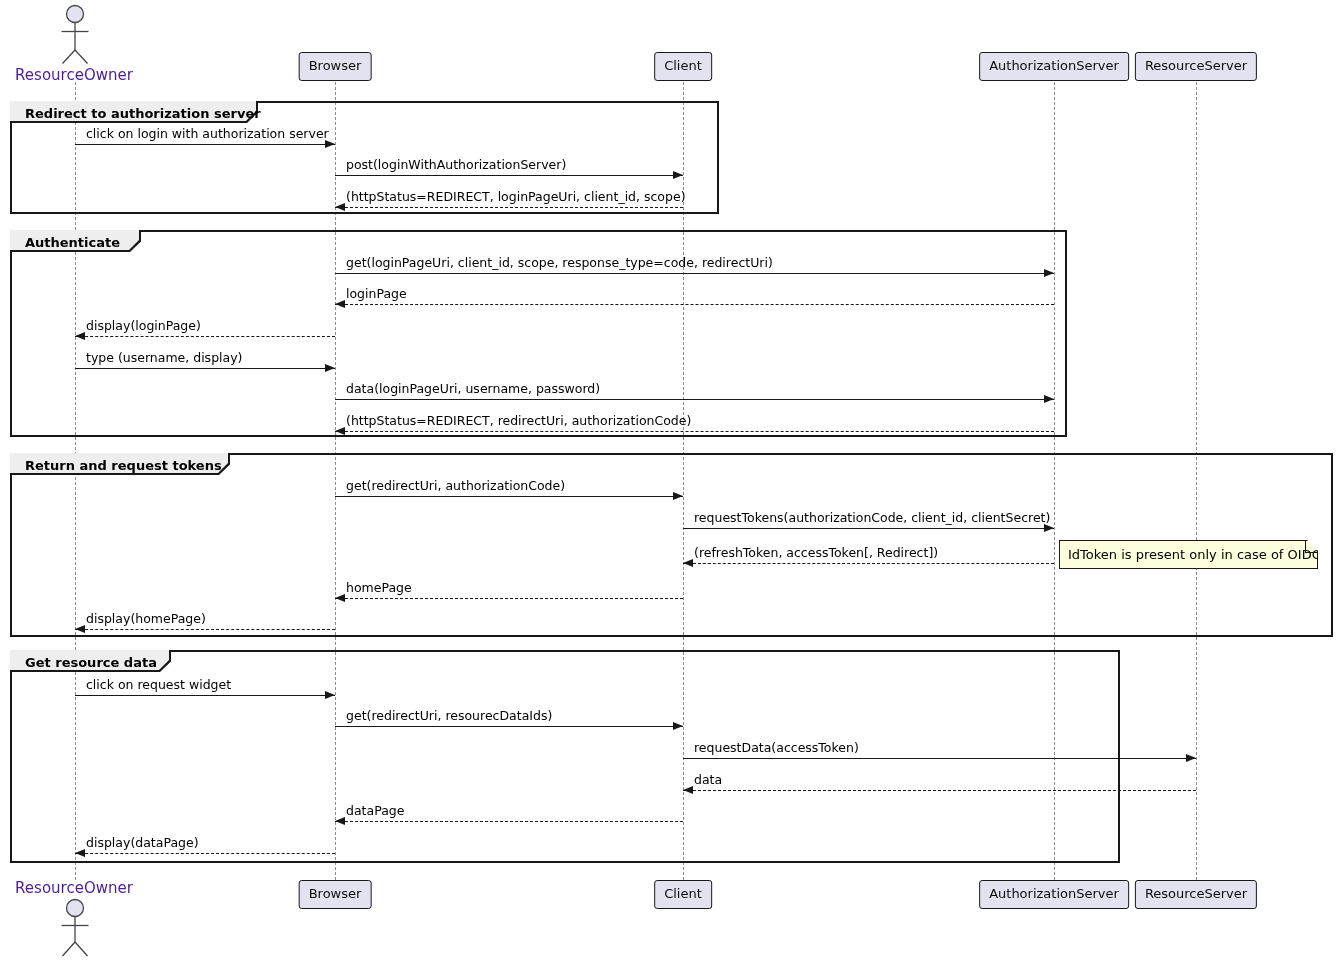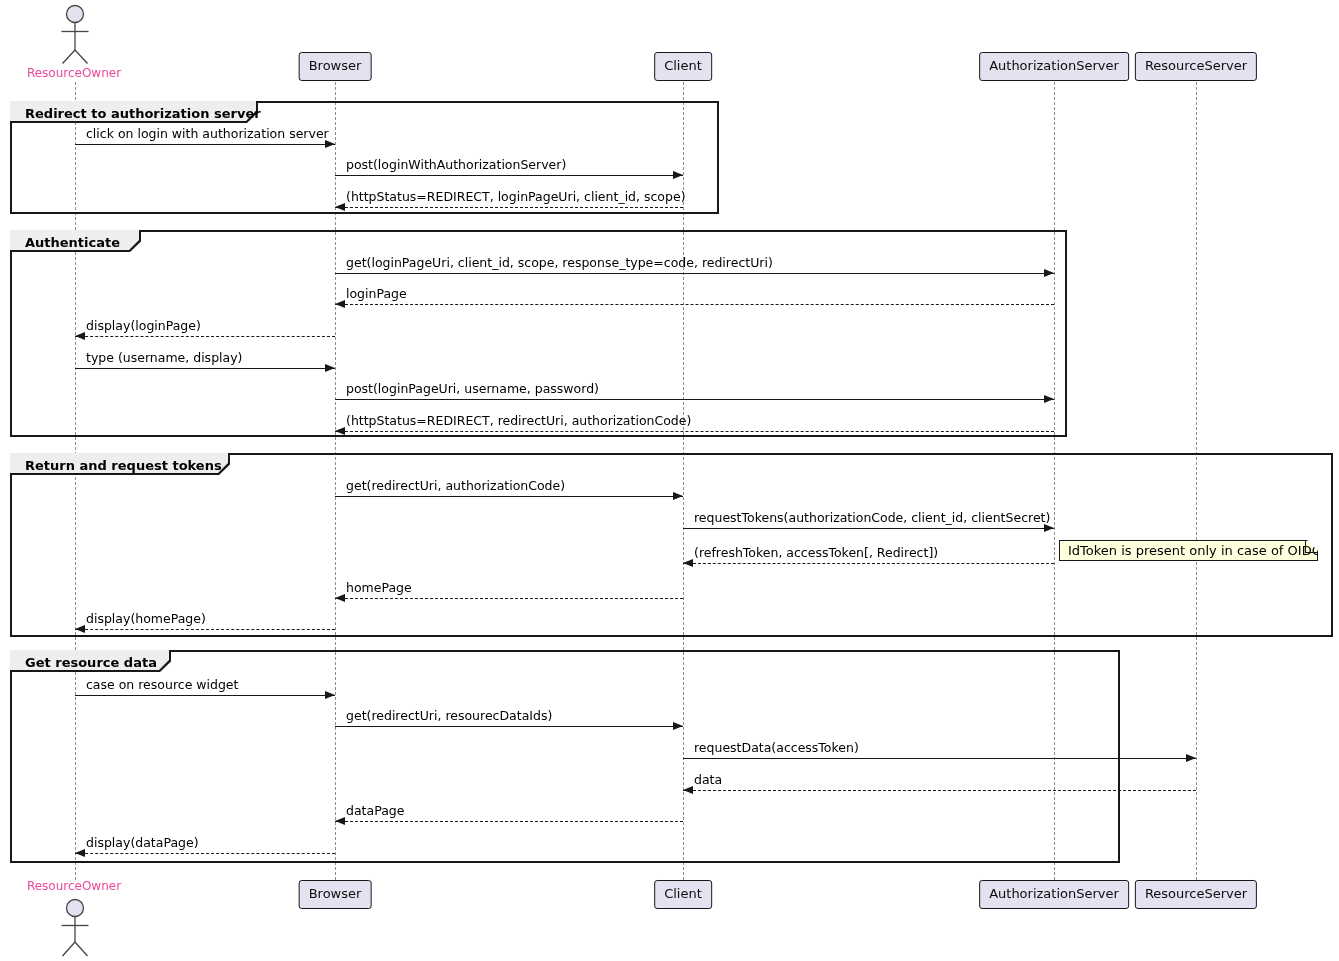--- a/index.html
+++ b/index.html
@@ -37,21 +37,21 @@
   .note{
     position:absolute;box-sizing:border-box;background:var(--notefill,#FEFFDD);
     border:1px solid var(--line,#181818);font-size:13px;color:#000;
     display:flex;align-items:center;padding:0 8px;white-space:nowrap;
     clip-path:polygon(0 0,calc(100% - 11px) 0,100% 11px,100% 100%,0 100%);
   }
   .note::after{
     content:"";position:absolute;top:0;right:0;width:11px;height:11px;
     border-left:1px solid var(--line,#181818);border-bottom:1px solid var(--line,#181818);
   }
-  .actor-label{position:absolute;transform:translateX(-50%);font-size:12px;color:#ec4899;white-space:nowrap;}
+  .actor-label{position:absolute;transform:translateX(-50%);font-size:15px;color:#4c1d95;white-space:nowrap;}
   .actor-figure{position:absolute;}
 </style>
 </head>
 <body>
 
 <div id="canvas">
 
   <div id="layer-lifelines">
       <div class="lifeline" style="left: 74.5px;"></div>
       <div class="lifeline" style="left: 334.5px;"></div>
@@ -115,21 +115,21 @@
     <div class="msg-label" style="left: 86px; top: 318px;">display(loginPage)</div>
     <div class="msg-line dashed" style="left: 75px; top: 336px; width: 260px;"></div>
     <div class="arrowhead left" style="left: 75px; top: 332px;"></div>
   </div>
       <div>
     <div class="msg-label" style="left: 86px; top: 350px;">type (username, display)</div>
     <div class="msg-line solid" style="left: 75px; top: 368px; width: 260px;"></div>
     <div class="arrowhead right" style="left: 325px; top: 364px;"></div>
   </div>
       <div>
-    <div class="msg-label" style="left: 346px; top: 381px;">post(loginPageUri, username, password)</div>
+    <div class="msg-label" style="left: 346px; top: 381px;">data(loginPageUri, username, password)</div>
     <div class="msg-line solid" style="left: 335px; top: 399px; width: 719px;"></div>
     <div class="arrowhead right" style="left: 1044px; top: 395px;"></div>
   </div>
       <div>
     <div class="msg-label" style="left: 346px; top: 413px;">(httpStatus=REDIRECT, redirectUri, authorizationCode)</div>
     <div class="msg-line dashed" style="left: 335px; top: 431px; width: 719px;"></div>
     <div class="arrowhead left" style="left: 335px; top: 427px;"></div>
   </div>
       <div>
     <div class="msg-label" style="left: 346px; top: 478px;">get(redirectUri, authorizationCode)</div>
@@ -150,21 +150,21 @@
     <div class="msg-label" style="left: 346px; top: 580px;">homePage</div>
     <div class="msg-line dashed" style="left: 335px; top: 598px; width: 348px;"></div>
     <div class="arrowhead left" style="left: 335px; top: 594px;"></div>
   </div>
       <div>
     <div class="msg-label" style="left: 86px; top: 611px;">display(homePage)</div>
     <div class="msg-line dashed" style="left: 75px; top: 629px; width: 260px;"></div>
     <div class="arrowhead left" style="left: 75px; top: 625px;"></div>
   </div>
       <div>
-    <div class="msg-label" style="left: 86px; top: 677px;">case on resource widget</div>
+    <div class="msg-label" style="left: 86px; top: 677px;">click on request widget</div>
     <div class="msg-line solid" style="left: 75px; top: 695px; width: 260px;"></div>
     <div class="arrowhead right" style="left: 325px; top: 691px;"></div>
   </div>
       <div>
     <div class="msg-label" style="left: 346px; top: 708px;">get(redirectUri, resourecDataIds)</div>
     <div class="msg-line solid" style="left: 335px; top: 726px; width: 348px;"></div>
     <div class="arrowhead right" style="left: 673px; top: 722px;"></div>
   </div>
       <div>
     <div class="msg-label" style="left: 694px; top: 740px;">requestData(accessToken)</div>
@@ -209,16 +209,16 @@
 
   <div class="actor-label" style="left:74px;top:879px;">ResourceOwner</div>
   <svg class="actor-figure" style="left:61px;top:898px;" width="28" height="63" viewBox="0 0 28 63">
     <circle cx="14" cy="10" r="8.5" fill="#E2E2F0" stroke="#454545" stroke-width="1.3"></circle>
     <line x1="14" y1="18.5" x2="14" y2="44" stroke="#454545" stroke-width="1.3"></line>
     <line x1="0.5" y1="27.5" x2="27.5" y2="27.5" stroke="#454545" stroke-width="1.3"></line>
     <line x1="14" y1="44" x2="1.5" y2="58" stroke="#454545" stroke-width="1.3"></line>
     <line x1="14" y1="44" x2="26.5" y2="58" stroke="#454545" stroke-width="1.3"></line>
   </svg>
 
-  <div class="note" id="note" style="left: 1059px; top: 540px; width: 259px; height: 21px;">
+  <div class="note" id="note" style="left: 1059px; top: 540px; width: 259px; height: 29px;">
     <span>IdToken is present only in case of OIDC</span>
   </div>
 </div>
 
 </body></html>

